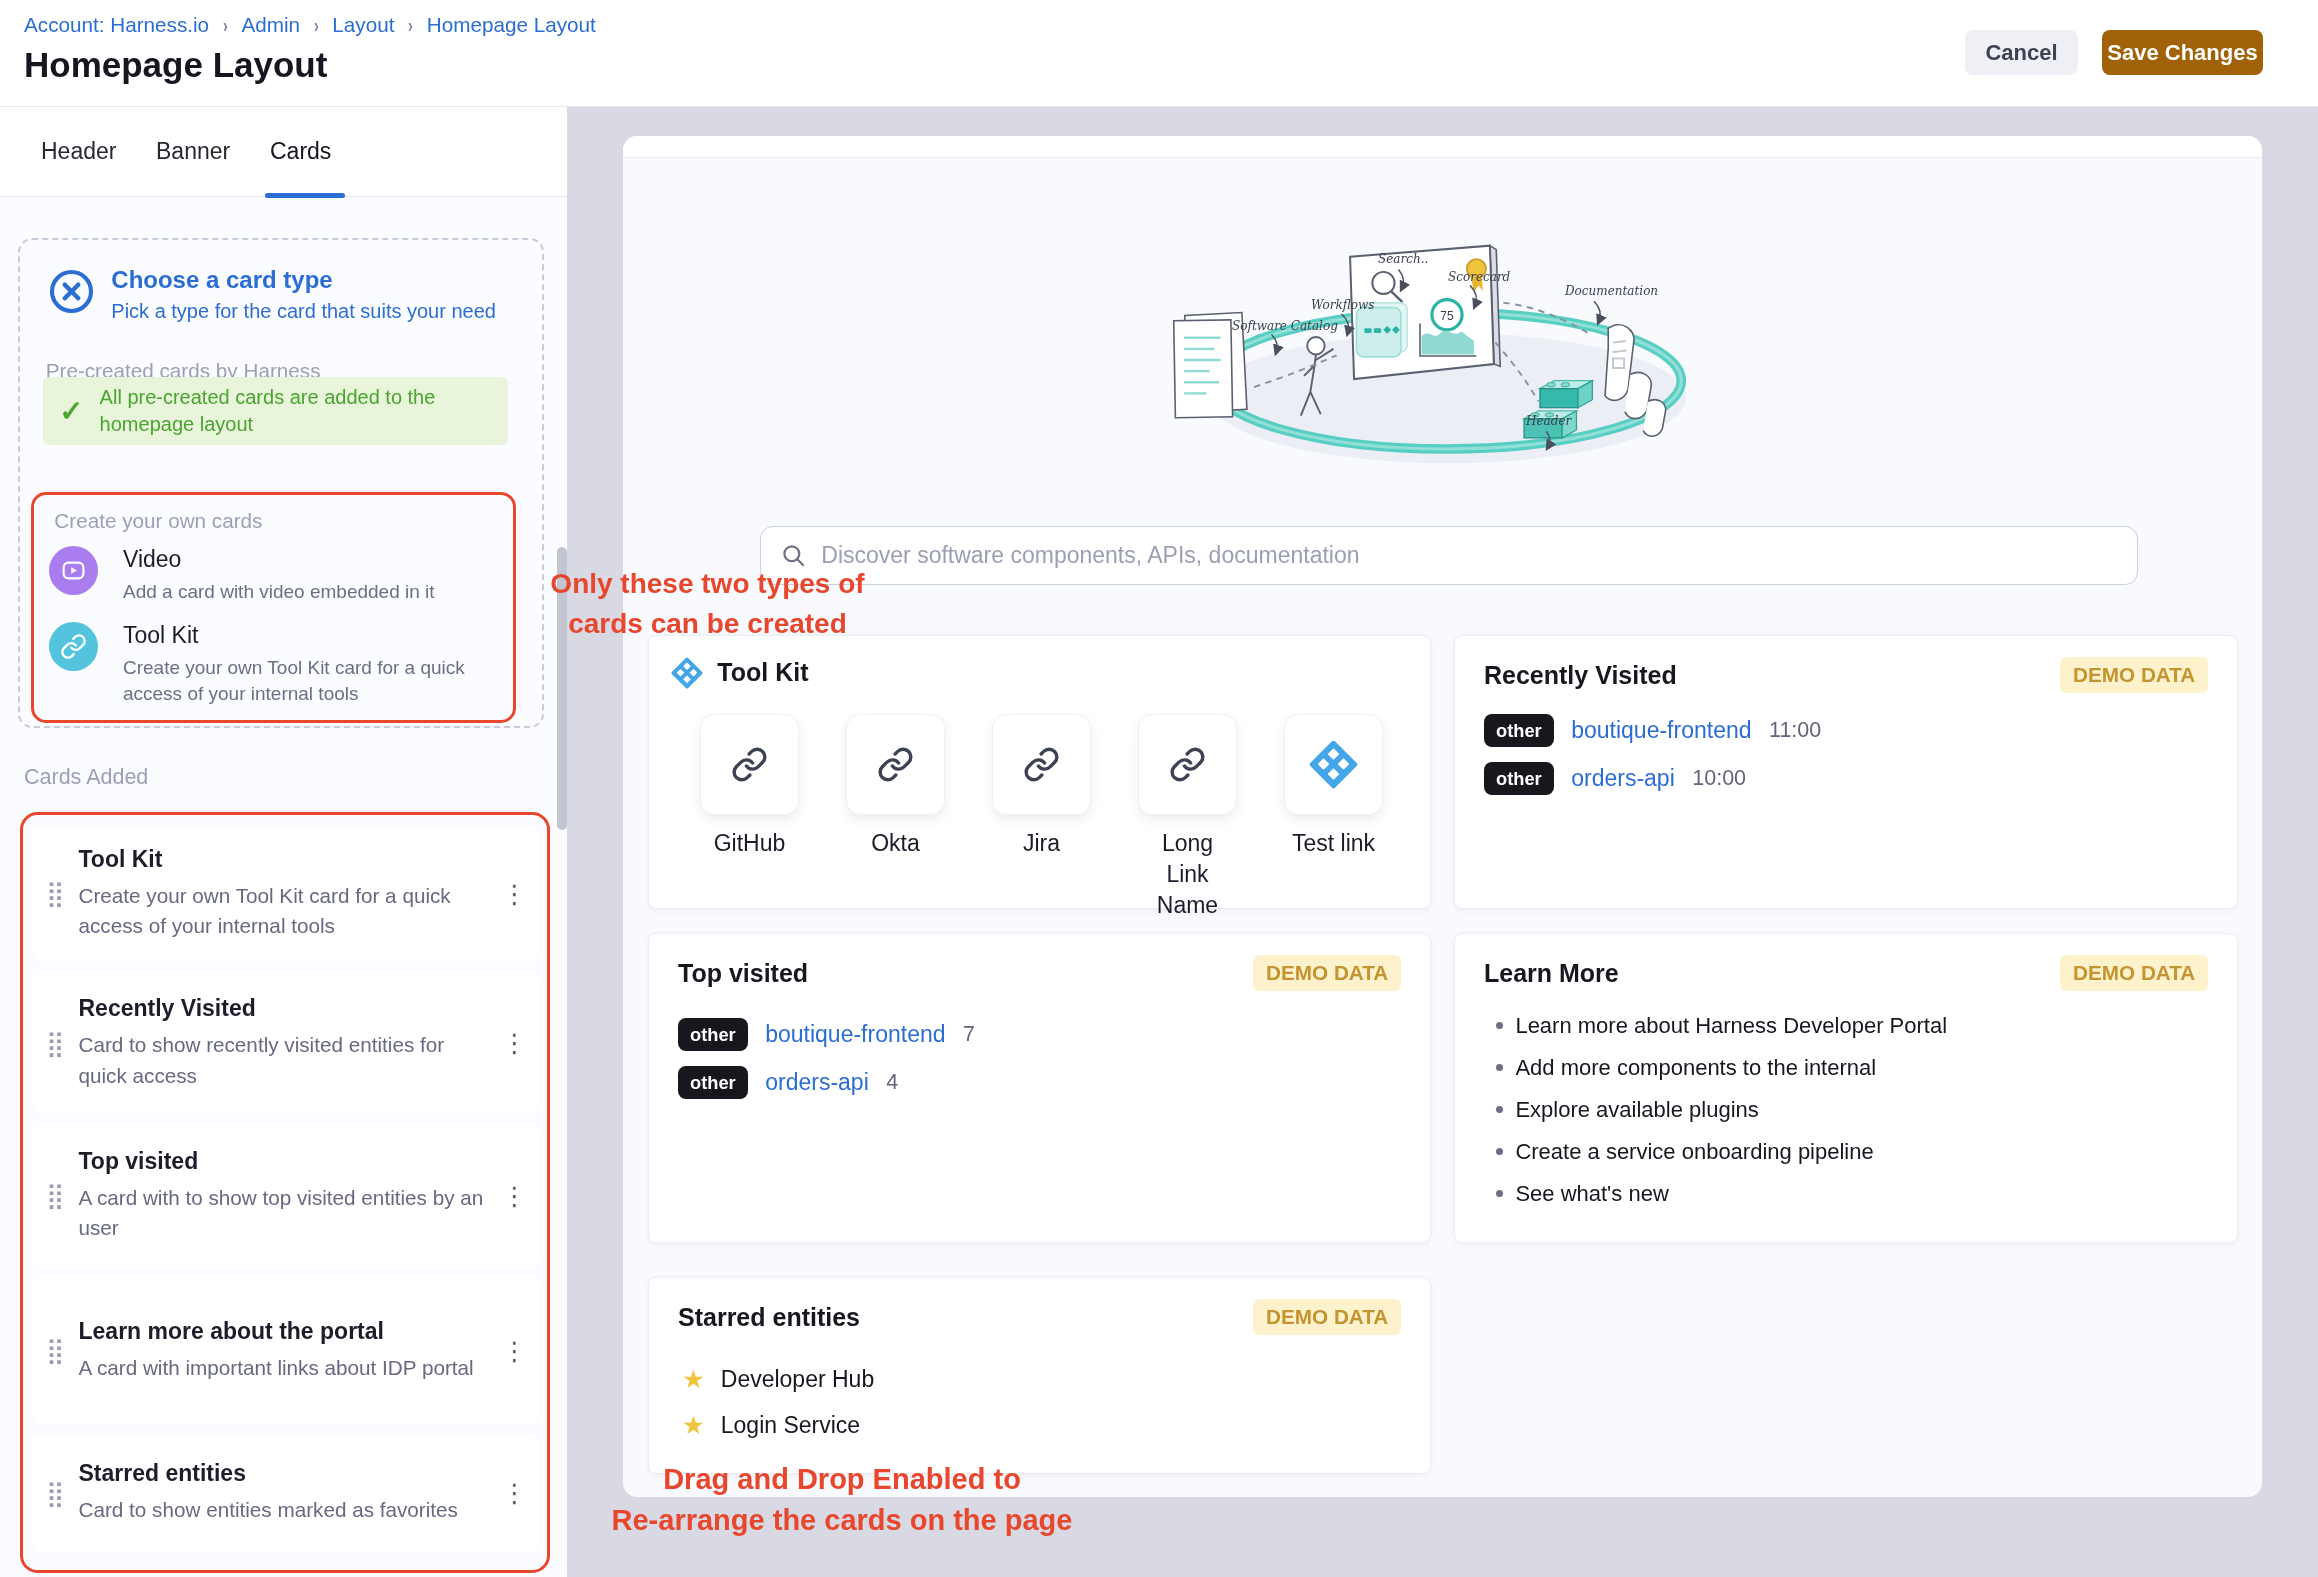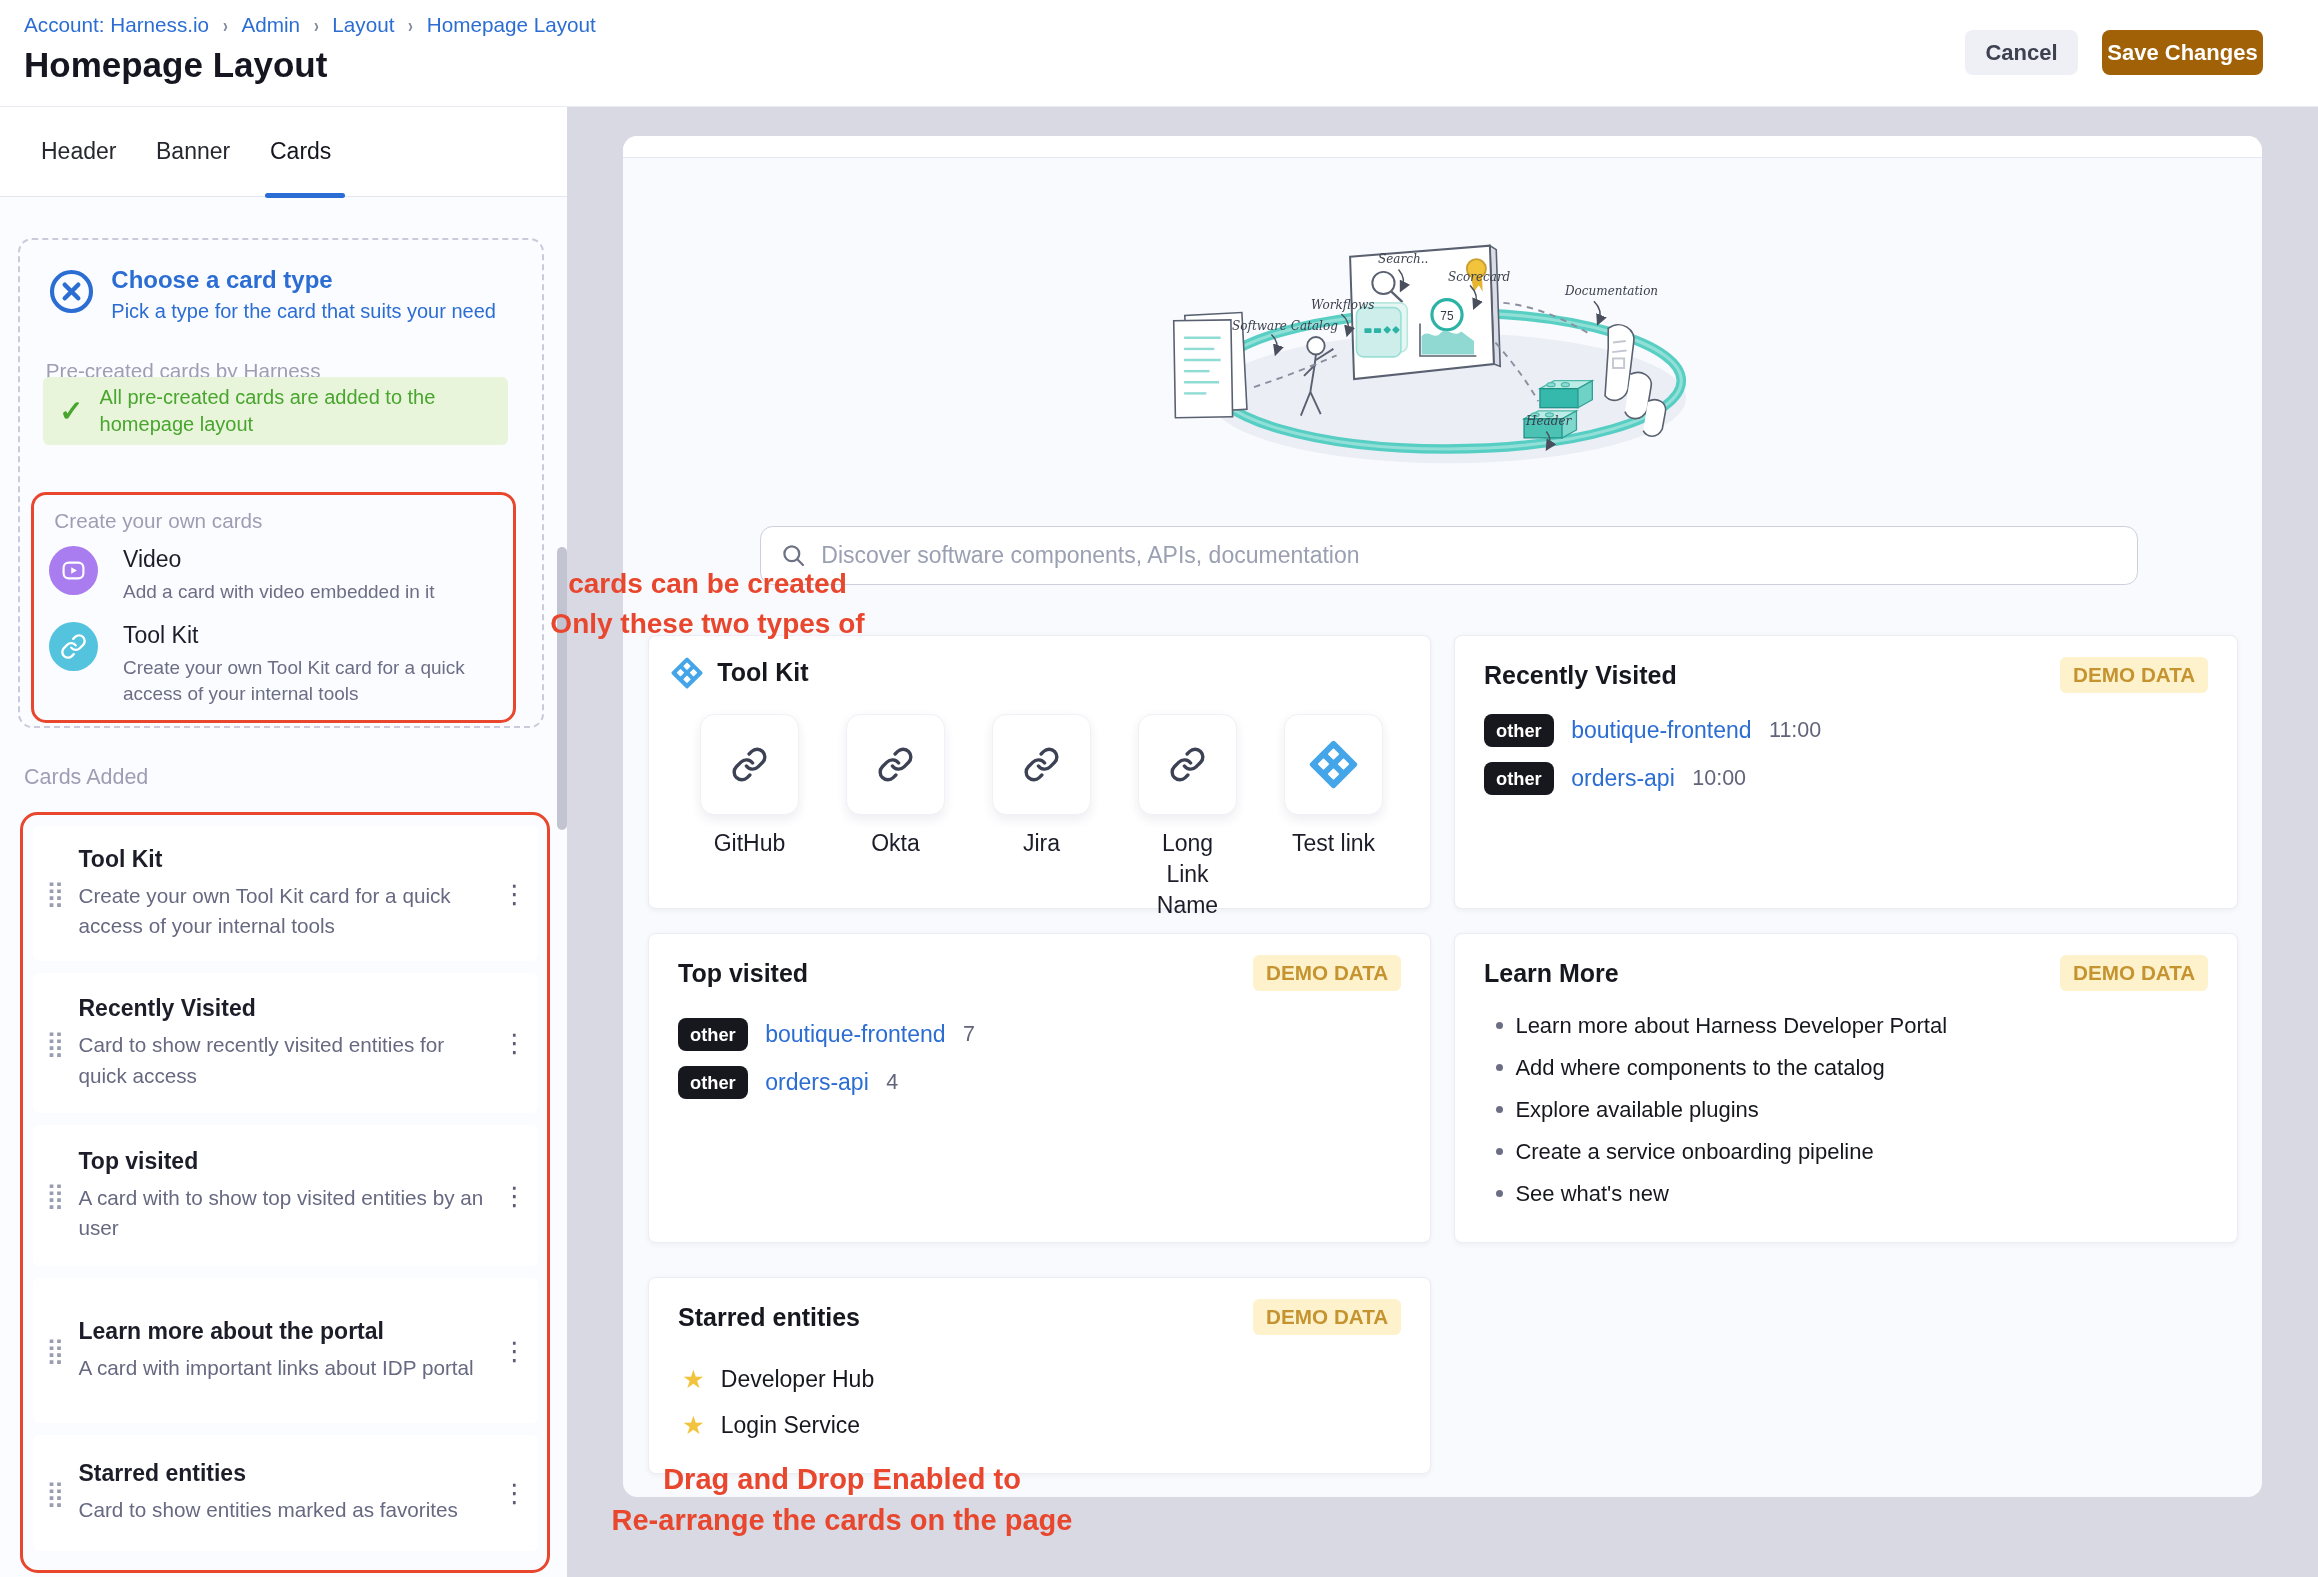--- a/index.html
+++ b/index.html
@@ -481,21 +481,21 @@
         </div>
       </section>
 
       <section class="pcard" id="learn-card">
         <div class="pc-head">
           <span class="pc-title">Learn More</span>
           <span class="badge">DEMO DATA</span>
         </div>
         <ul class="lm-list">
           <li>Learn more about Harness Developer Portal</li>
-          <li>Add where components to the catalog</li>
+          <li>Add more components to the internal</li>
           <li>Explore available plugins</li>
           <li>Create a service onboarding pipeline</li>
           <li>See what's new</li>
         </ul>
       </section>
 
       <section class="pcard" id="starred-card">
         <div class="pc-head">
           <span class="pc-title">Starred entities</span>
           <span class="badge">DEMO DATA</span>
@@ -507,22 +507,22 @@
         <div class="srow" style="top:132px;">
           <span class="star">★</span>
           <span>Login Service</span>
         </div>
       </section>
     </div>
   </main>
 
 
   <div class="rnote" id="note1">
+    <div>Only these two types of</div>
     <div>cards can be created</div>
-    <div>Only these two types of</div>
   </div>
   <div class="rnote" id="note2">
     <div>Drag and Drop Enabled to</div>
     <div>Re-arrange the cards on the page</div>
   </div>
 
 </div>
 
 
 </body></html>

